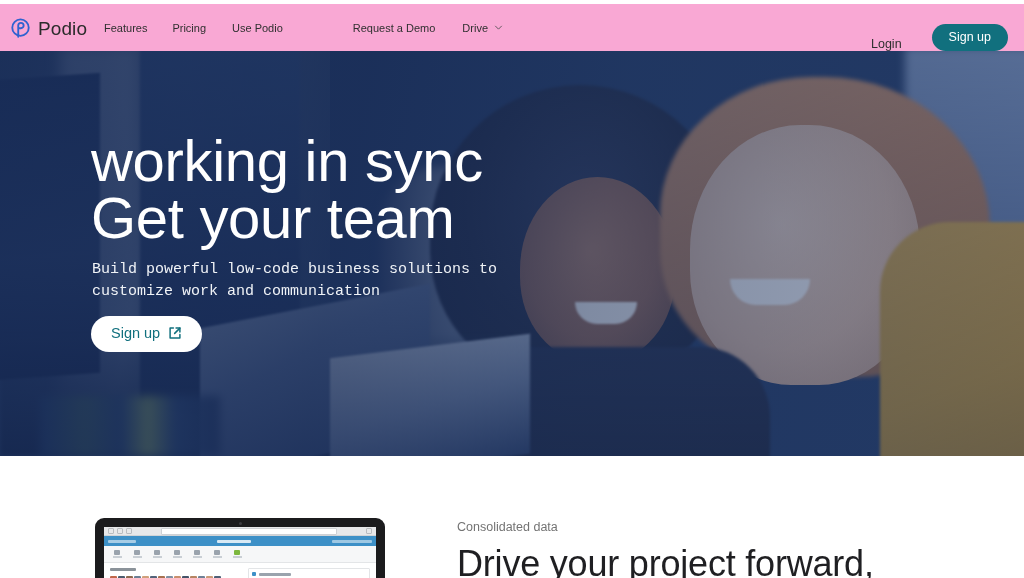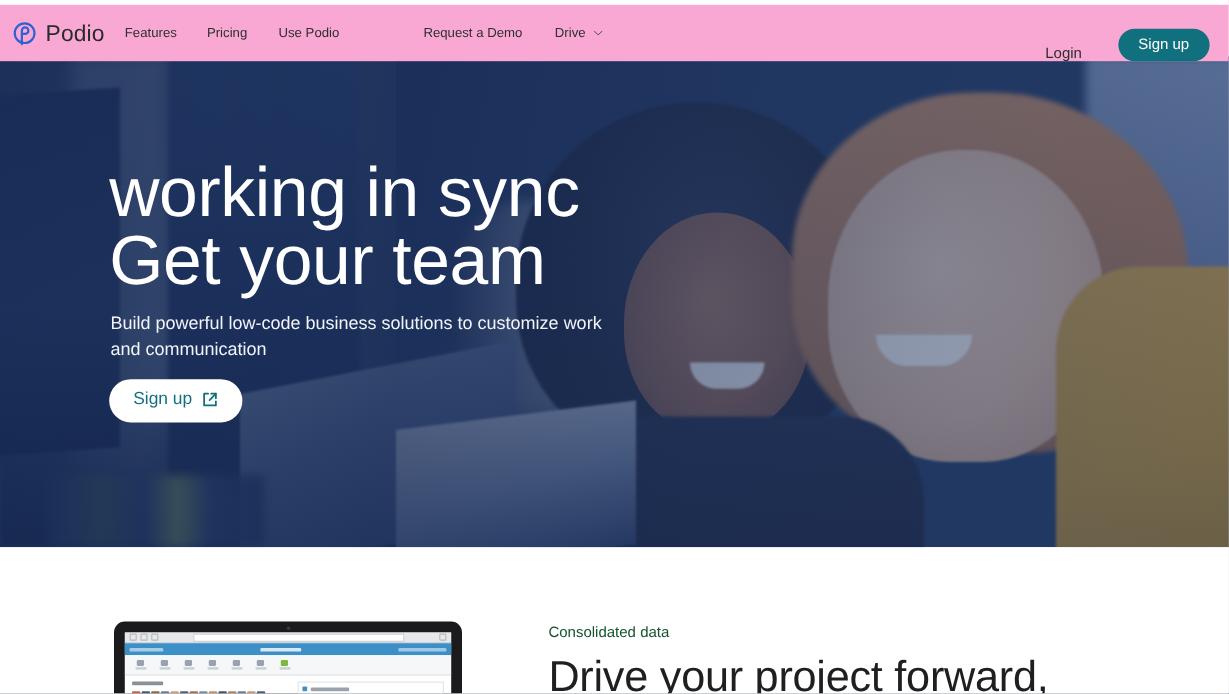--- a/index.html
+++ b/index.html
@@ -104,21 +104,21 @@
   .hero-tint{position:absolute;inset:0;background:linear-gradient(100deg,
       rgba(23,43,86,.80) 0%, rgba(25,45,88,.72) 34%, rgba(32,55,100,.55) 58%, rgba(38,62,110,.42) 100%);}
   .hero-inner{position:absolute;left:91px;top:0;width:640px;height:409px;}
   .hero-h1{
     position:absolute;left:0;top:85px;width:640px;
     font-size:58px;line-height:57px;font-weight:300;color:#ffffff;
     letter-spacing:-.3px;
   }
   .hero-sub{
     position:absolute;left:1px;top:212px;width:420px;
-    font-size:15px;line-height:22px;color:#f0f3f7;font-weight:400;
+    font-size:15px;line-height:22px;color:#f0f3f7;font-weight:400;font-family:Liberation Mono, monospace;
   }
   .hero-cta{
     position:absolute;left:0;top:269px;
     background:#ffffff;border:none;border-radius:20px;
     padding:10px 20px 11px;cursor:pointer;
     display:flex;align-items:center;gap:8px;
     font-size:14.5px;color:#11707e;font-family:"Liberation Sans", sans-serif;line-height:1;
   }
   .ext-icon{width:14px;height:14px;display:block;}
 
@@ -151,21 +151,21 @@
   .app-col-l{width:52%;}
   .app-col-r{width:48%;background:#fff;border:1px solid #e3e5e7;border-radius:1px;padding:3px;box-sizing:border-box;}
   .app-title{height:3px;width:26px;background:#8a9299;border-radius:1px;margin-bottom:5px;}
   .avatars{display:flex;gap:1px;}
   .av{width:7px;height:8px;border-radius:1px;}
   .card-head{display:flex;align-items:center;gap:3px;margin-bottom:4px;}
   .card-head em{display:block;width:4px;height:4px;background:#3d90c7;border-radius:1px;}
   .card-head s{display:block;width:32px;height:3px;background:#9aa3ad;text-decoration:none;border-radius:1px;}
 
   .s2-text{position:absolute;left:457px;top:64px;width:540px;}
-  .s2-eyebrow{font-size:12.5px;color:#14532d;line-height:14px;margin-bottom:10px;}
+  .s2-eyebrow{font-size:12.5px;color:#737373;line-height:14px;margin-bottom:10px;}
   .s2-h2{font-size:36px;line-height:40px;font-weight:300;color:#1f1f22;letter-spacing:-.2px;}
 </style>
 </head>
 <body>
 
 <div class="page">
 
   <div class="navbar">
 
     <div class="nav-logo">

